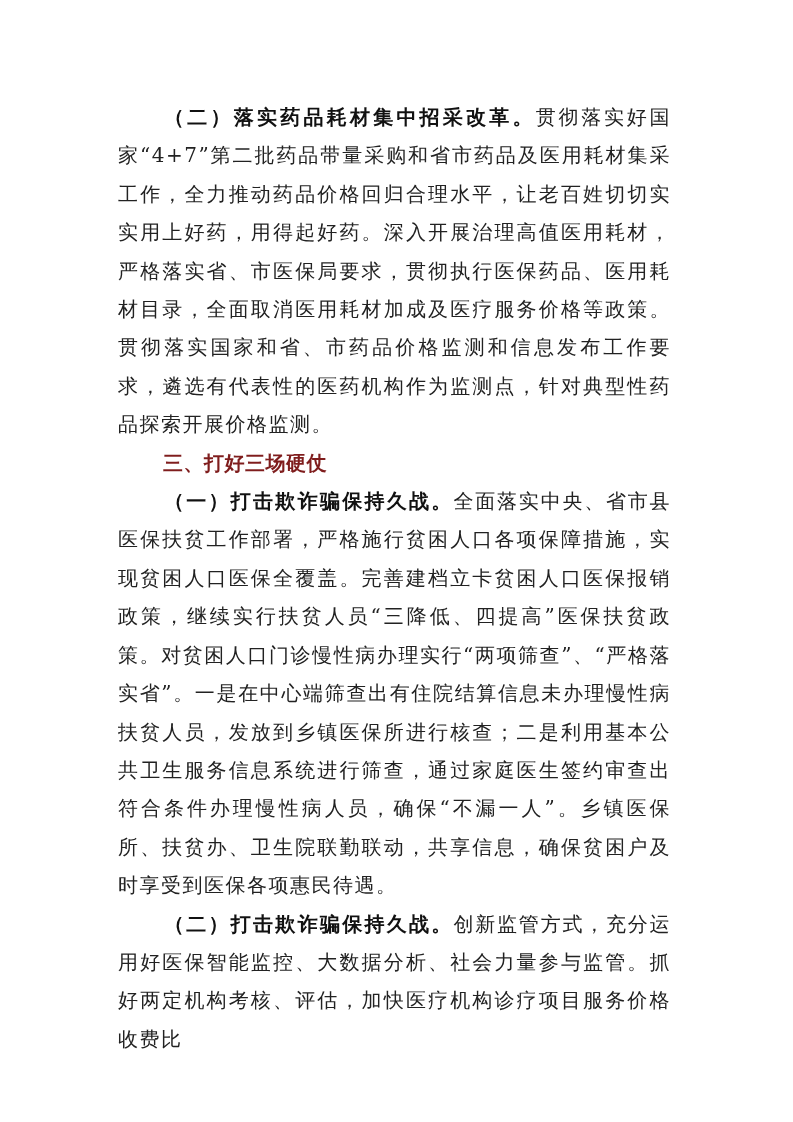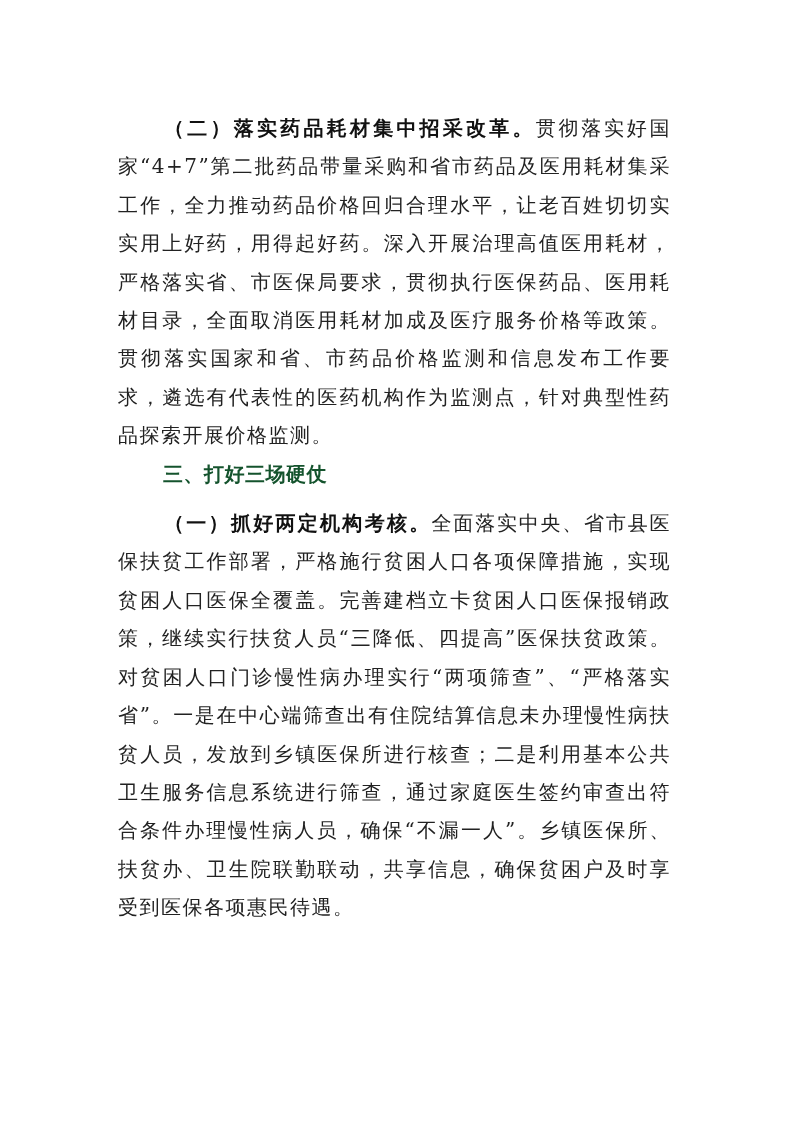--- a/index.html
+++ b/index.html
@@ -13,35 +13,36 @@
     font-size: 20px;
     color: #222;
     letter-spacing: 1.5px;
     line-height: 38.4px;
   }
   .para {
     margin: 0;
     text-align: justify;
     text-align-last: left;
   }
-  .indent { text-indent: 46px; margin-top: 11px; }
+  .indent { text-indent: 46px; }
   .lead { font-weight: bold; color: #111; letter-spacing: 2px; }
   .heading {
     margin: 0;
     padding-left: 45px;
     font-family: "DejaVu Sans", "Liberation Sans", sans-serif;
     font-weight: bold;
     font-size: 20px;
-    color: #14532d;
+    color: #7f1d1d;
     letter-spacing: 0.5px;
   }
 </style>
 </head>
 <body>
 
 <div class="page">
   <p class="para indent"><span class="lead">（二）落实药品耗材集中招采改革。</span><span>贯彻落实好国家“4+7”第二批药品带量采购和省市药品及医用耗材集采工作，全力推动药品价格回归合理水平，让老百姓切切实实用上好药，用得起好药。深入开展治理高值医用耗材，严格落实省、市医保局要求，贯彻执行医保药品、医用耗材目录，全面取消医用耗材加成及医疗服务价格等政策。贯彻落实国家和省、市药品价格监测和信息发布工作要求，遴选有代表性的医药机构作为监测点，针对典型性药品探索开展价格监测。</span></p>
 
   <p class="heading">三、打好三场硬仗</p>
 
-  <p class="para indent"><span class="lead">（一）抓好两定机构考核。</span><span>全面落实中央、省市县医保扶贫工作部署，严格施行贫困人口各项保障措施，实现贫困人口医保全覆盖。完善建档立卡贫困人口医保报销政策，继续实行扶贫人员“三降低、四提高”医保扶贫政策。对贫困人口门诊慢性病办理实行“两项筛查”、“严格落实省”。一是在中心端筛查出有住院结算信息未办理慢性病扶贫人员，发放到乡镇医保所进行核查；二是利用基本公共卫生服务信息系统进行筛查，通过家庭医生签约审查出符合条件办理慢性病人员，确保“不漏一人”。乡镇医保所、扶贫办、卫生院联勤联动，共享信息，确保贫困户及时享受到医保各项惠民待遇。</span></p>
+  <p class="para indent"><span class="lead">（一）打击欺诈骗保持久战。</span><span>全面落实中央、省市县医保扶贫工作部署，严格施行贫困人口各项保障措施，实现贫困人口医保全覆盖。完善建档立卡贫困人口医保报销政策，继续实行扶贫人员“三降低、四提高”医保扶贫政策。对贫困人口门诊慢性病办理实行“两项筛查”、“严格落实省”。一是在中心端筛查出有住院结算信息未办理慢性病扶贫人员，发放到乡镇医保所进行核查；二是利用基本公共卫生服务信息系统进行筛查，通过家庭医生签约审查出符合条件办理慢性病人员，确保“不漏一人”。乡镇医保所、扶贫办、卫生院联勤联动，共享信息，确保贫困户及时享受到医保各项惠民待遇。</span></p>
 
+  <p class="para indent"><span class="lead">（二）打击欺诈骗保持久战。</span><span>创新监管方式，充分运用好医保智能监控、大数据分析、社会力量参与监管。抓好两定机构考核、评估，加快医疗机构诊疗项目服务价格收费比</span></p>
 </div>
 
 </body></html>

